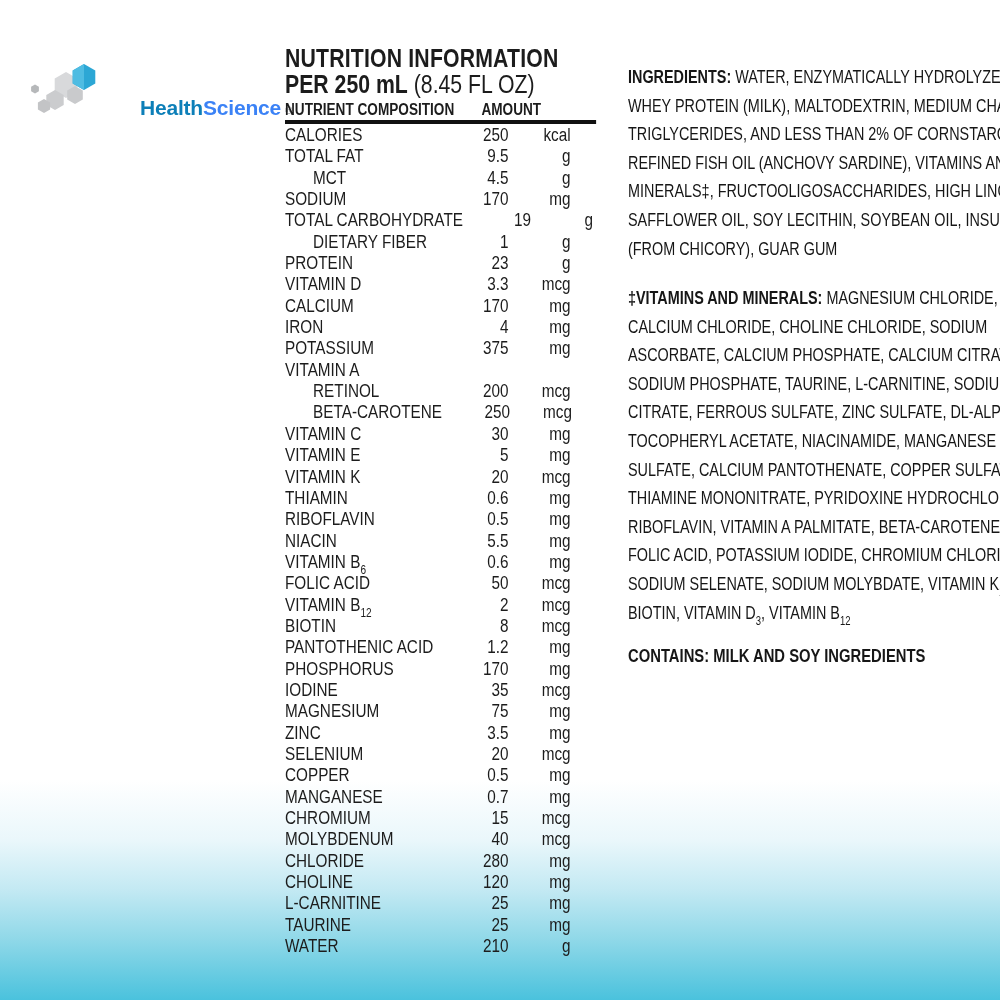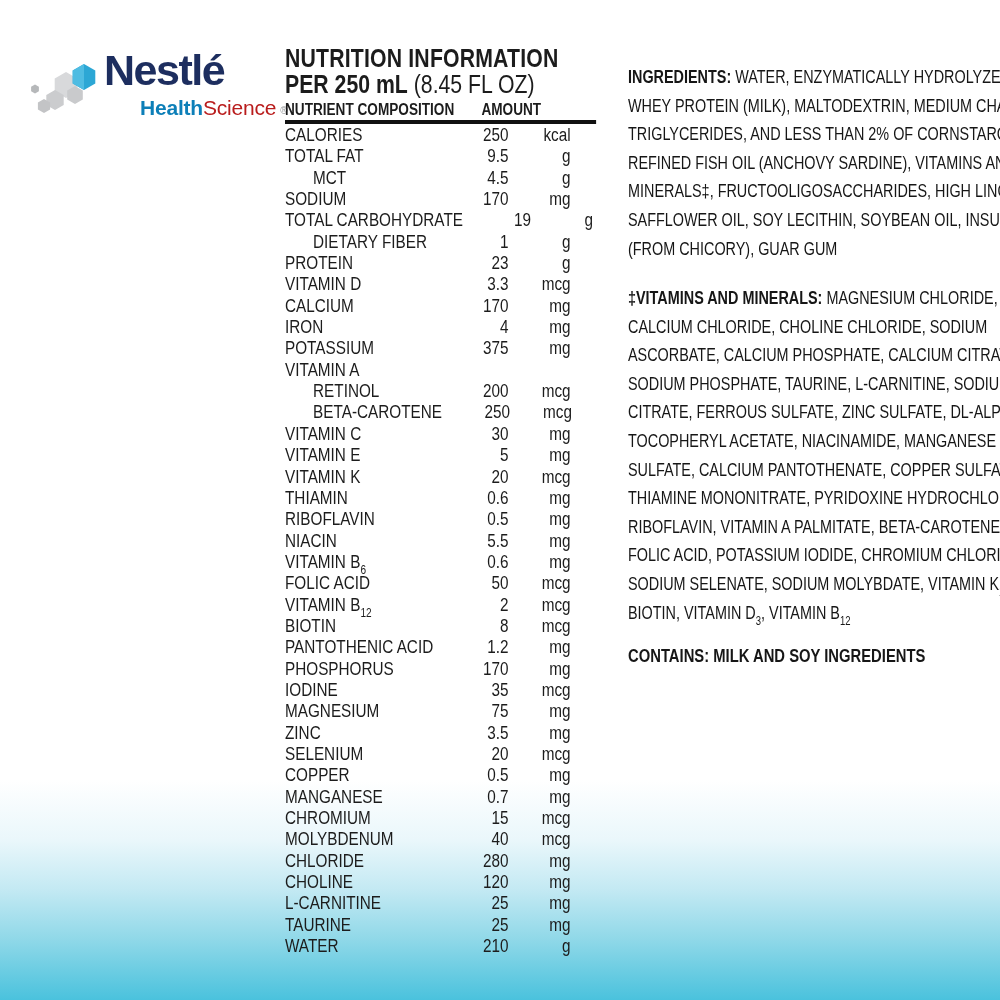--- a/index.html
+++ b/index.html
@@ -7,21 +7,21 @@
     width:1000px;height:1000px;position:relative;overflow:hidden;
     font-family:"Liberation Sans",sans-serif;color:#1c1c1c;
     background:linear-gradient(180deg,#ffffff 0%,#ffffff 78%,#eaf7fb 84%,#c3e9f3 89%,#8fd8e8 94%,#4ac2dd 100%);
   }
   
   .logo{position:absolute;left:30px;top:40px;width:250px;height:105px;}
   .logo svg{position:absolute;left:0;top:22px;}
   .brand{position:absolute;left:74px;top:6px;font-size:43px;font-weight:700;color:#1d2e5f;letter-spacing:-1.5px;white-space:nowrap;}
   .sub{position:absolute;left:80px;top:56px;font-size:21px;white-space:nowrap;letter-spacing:-0.2px;}
   .sub .health{color:#0d7fb8;font-weight:700;margin-left:30px;}
-  .sub .science{color:#b91c1c;font-weight:400;margin-top:12px;}
+  .sub .science{color:#3b82f6;font-weight:700;margin-top:12px;}
   .sub .reg{font-size:10px;color:#97999b;margin-left:4px;position:relative;bottom:1px;}
   
   .panel{position:absolute;left:285px;top:45px;width:366px;transform:scaleX(0.85);transform-origin:0 0;}
   .p-title{font-size:25px;font-weight:700;line-height:26px;letter-spacing:0.2px;white-space:nowrap;}
   .p-sub{font-size:25px;line-height:27px;white-space:nowrap;}
   .p-sub b{font-weight:700;}
   .p-cols{display:flex;font-size:16px;font-weight:700;margin-top:3px;line-height:17px;}
   .p-cols .c2{margin-left:32px;}
   .p-rule{height:4px;background:#111;margin-top:2px;}
   .rows{margin-top:1px;}
@@ -58,21 +58,20 @@
         <polygon points="0,-7 6.1,-3.5 6.1,3.5 0,7 -6.1,3.5 -6.1,-3.5" fill="#c3c4c6"></polygon>
       </g>
     <g transform="translate(5,27)">
         <polygon points="0,-4.5 3.9,-2.25 3.9,2.25 0,4.5 -3.9,2.25 -3.9,-2.25" fill="#b6b8ba"></polygon>
       </g>
     <g transform="translate(54,15)">
       <polygon points="0,-13 11.3,-6.5 11.3,6.5 0,13 -11.3,6.5 -11.3,-6.5" fill="#2ca7d5"></polygon>
       <polygon points="0,-13 -11.3,-6.5 -11.3,6.5 0,13 0,0" fill="#4fbce2"></polygon>
     </g>
   </svg>
-  <div class="brand">Nestlé</div>
   <div class="sub"><span class="health">Health</span><span class="science">Science</span><span class="reg">®</span></div>
 </div>
 
 <div class="panel">
   <div class="p-title">NUTRITION INFORMATION</div>
   <div class="p-sub"><b>PER 250 mL</b><span> (8.45 FL OZ)</span></div>
   <div class="p-cols">
     <span class="c1">NUTRIENT COMPOSITION</span>
     <span class="c2">AMOUNT</span>
   </div>

